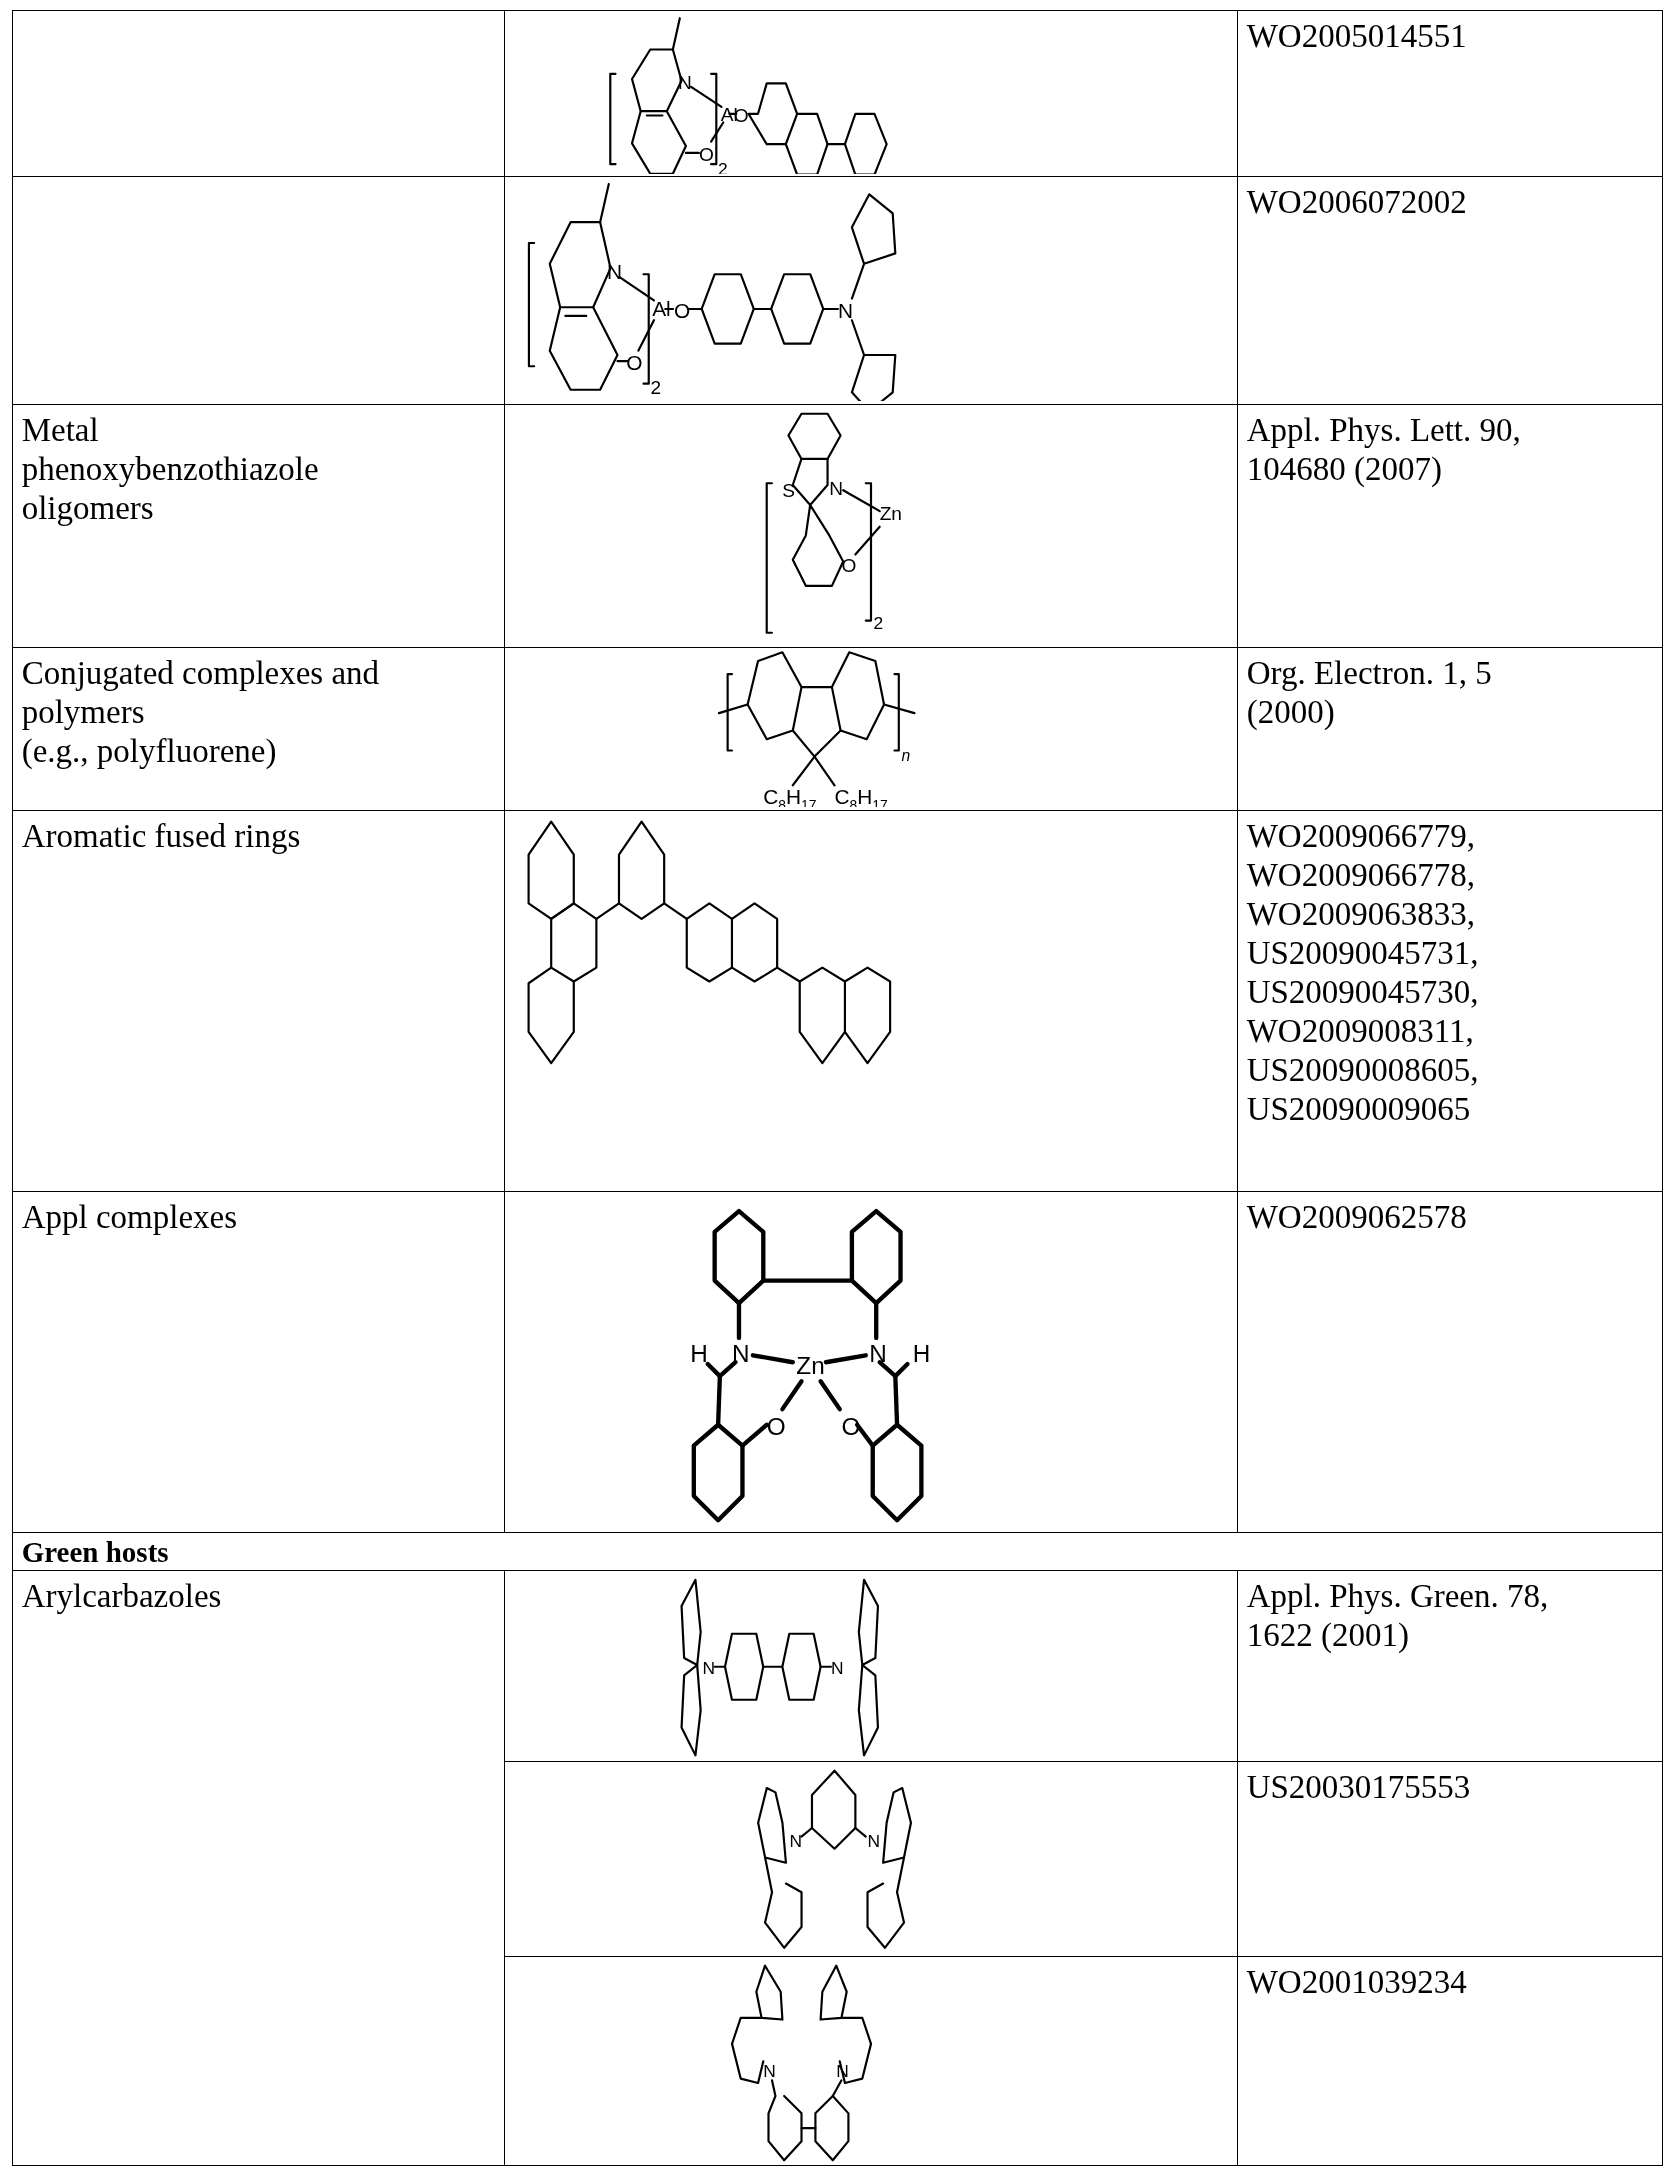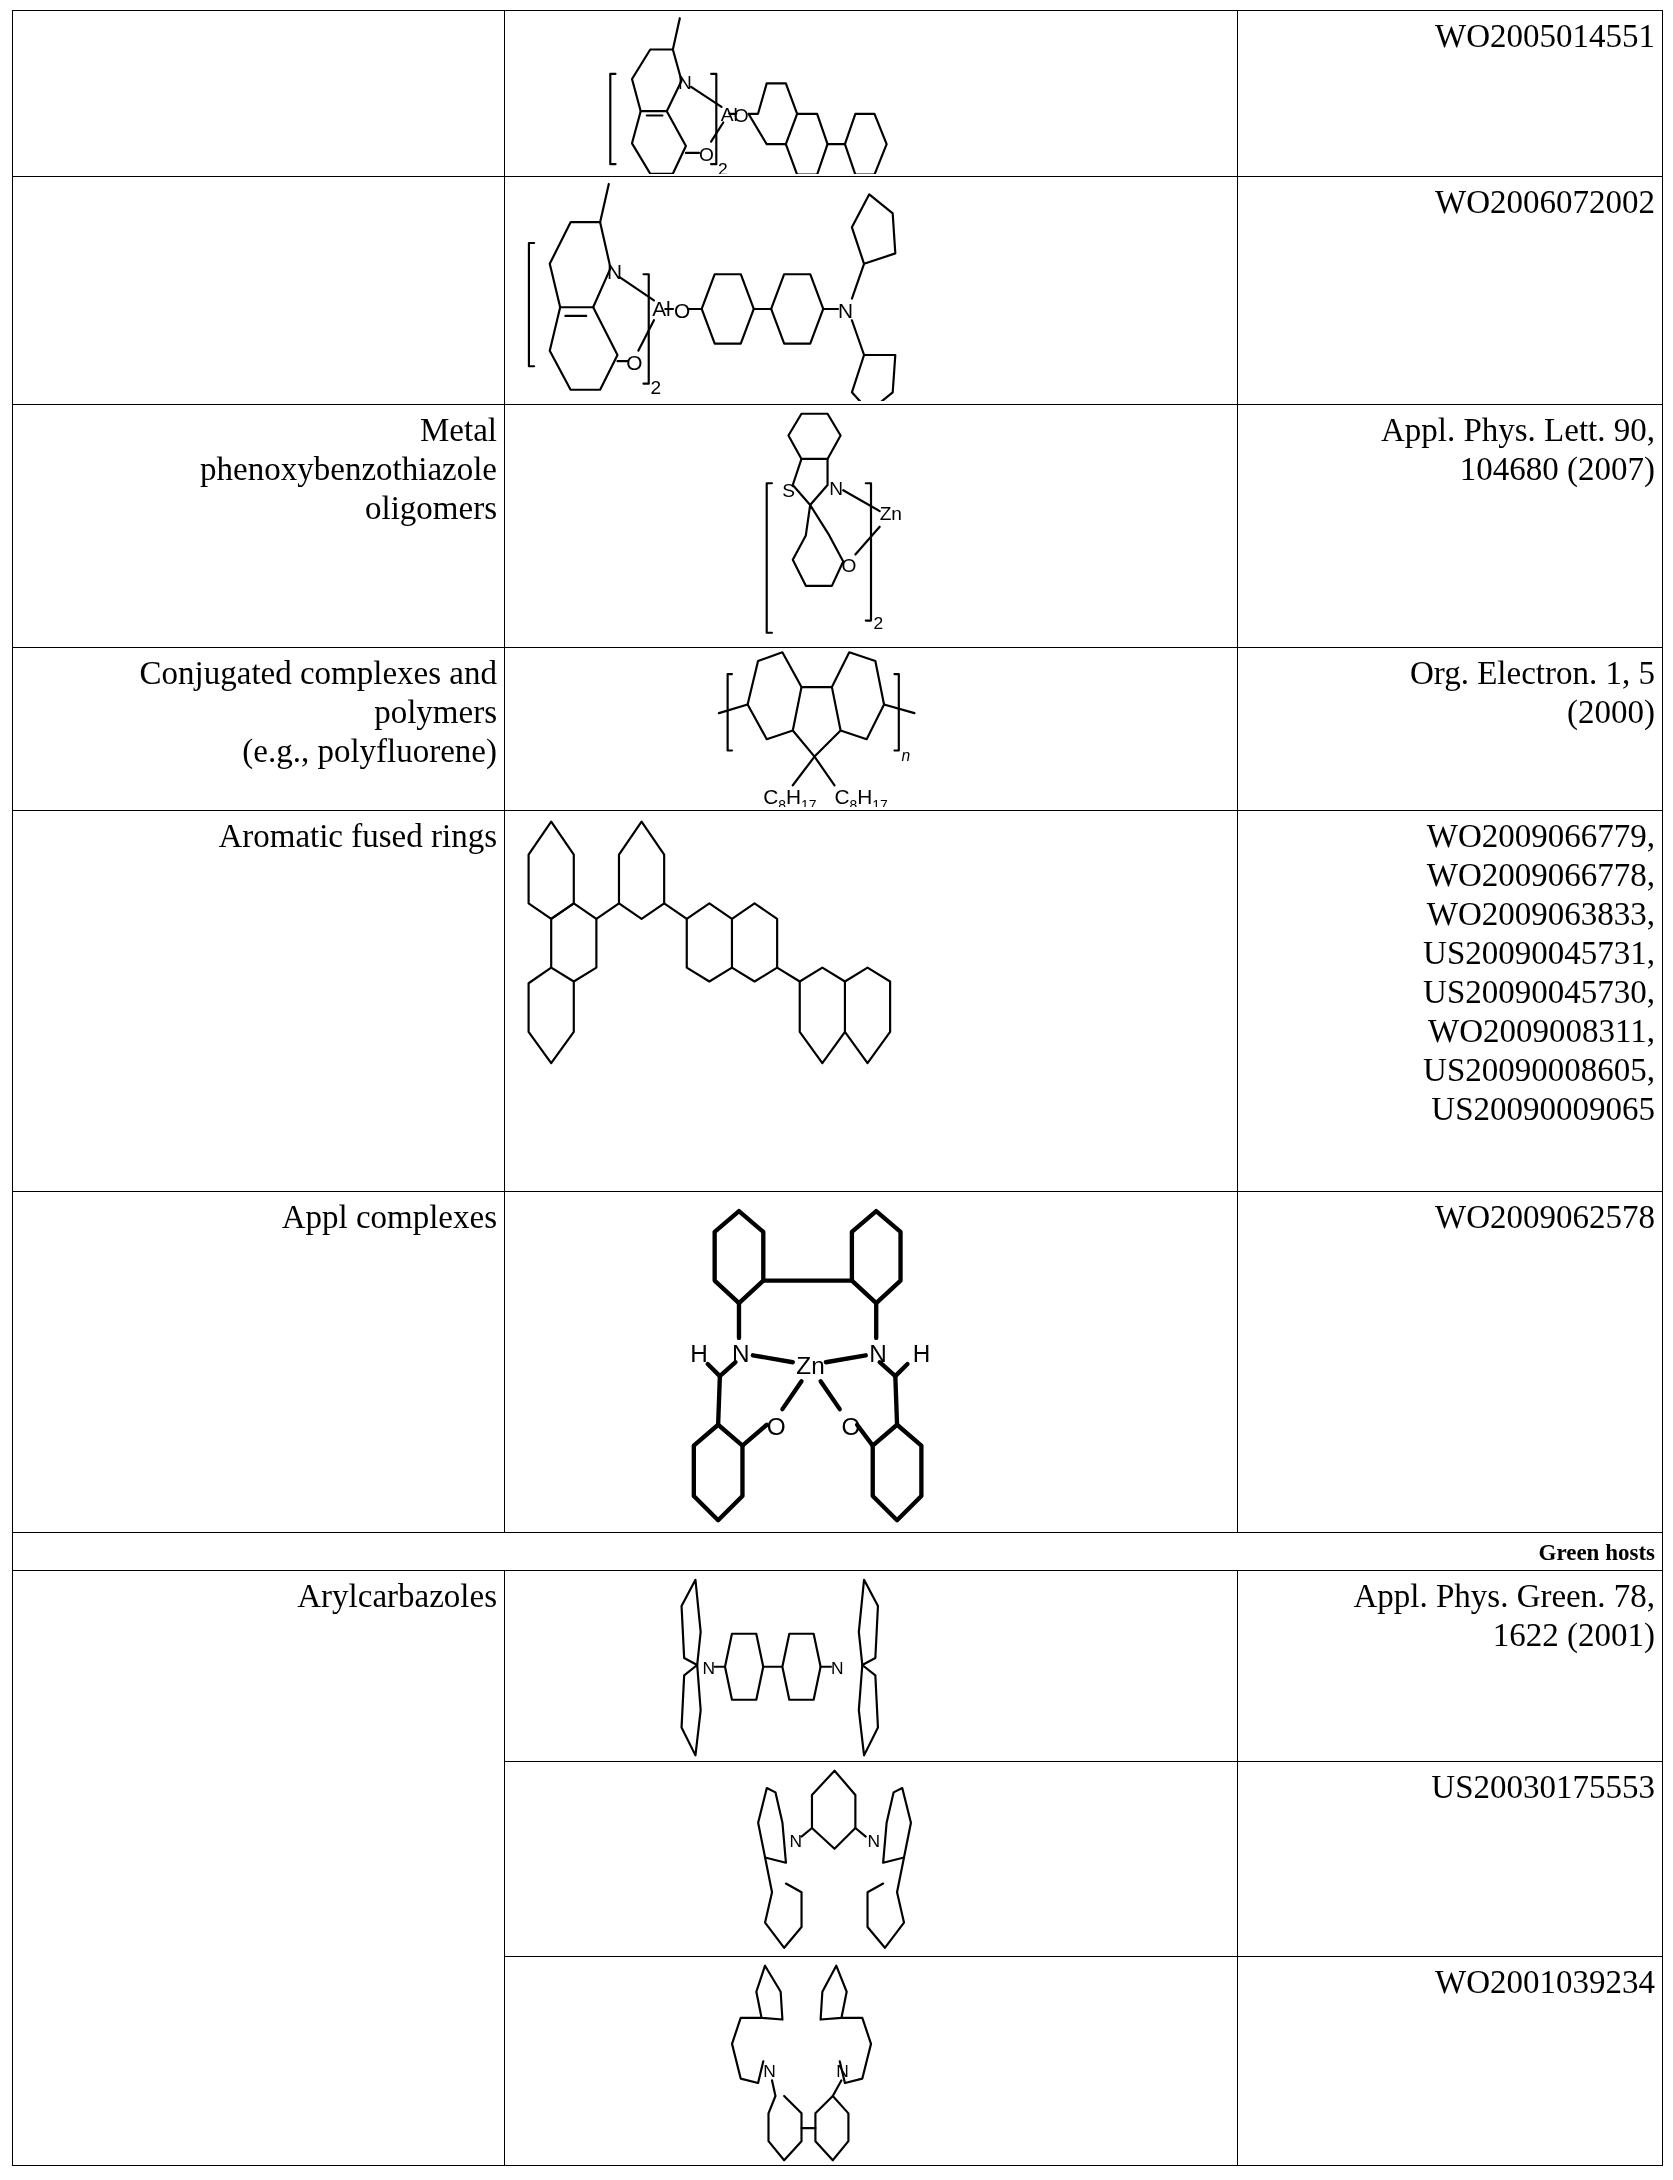--- a/index.html
+++ b/index.html
@@ -2,28 +2,28 @@
 <html style="font-size:14px"><head>
 <meta charset="utf-8">
 <style>
   html, body { margin: 0; padding: 0; background: #ffffff; }
   body { width: 1674px; height: 2180px; position: relative; font-family: "Liberation Serif", "DejaVu Serif", serif; color: #000; }
   table.doc {
     position: absolute; left: 12px; top: 10.4px;
     width: 1650px; border-collapse: collapse; table-layout: fixed;
   }
   table.doc td {
-    border: 1.7px solid #000; vertical-align: top; padding: 0; text-align: right;
+    border: 1.7px solid #000; vertical-align: top; padding: 0;
   }
   col.c1 { width: 492px; }
   col.c2 { width: 733px; }
   col.c3 { width: 425px; }
   .txt { font-size: 33px; line-height: 39px; padding: 5.2px 7px 0 8.7px; }
   .txt .ln { display: block; }
-  .section { font-weight: bold; font-size: 23px; line-height: 35px; padding: 1.7px 7px 0 8.7px; }
+  .section { font-weight: bold; font-size: 29px; line-height: 35px; padding: 1.7px 7px 0 8.7px; }
   .struct { position: relative; display: flex; justify-content: center; align-items: center; }
   .struct svg { display: block; }
   svg text { font-family: "Liberation Sans", "DejaVu Sans", sans-serif; fill: #000; }
   svg .b { stroke: #000; stroke-width: 2.5; fill: none; stroke-linejoin: round; stroke-linecap: round; }
   svg .bb { stroke: #000; stroke-width: 5; fill: none; stroke-linejoin: round; stroke-linecap: round; }
 </style>
 </head>
 <body>
 
 <table class="doc">

